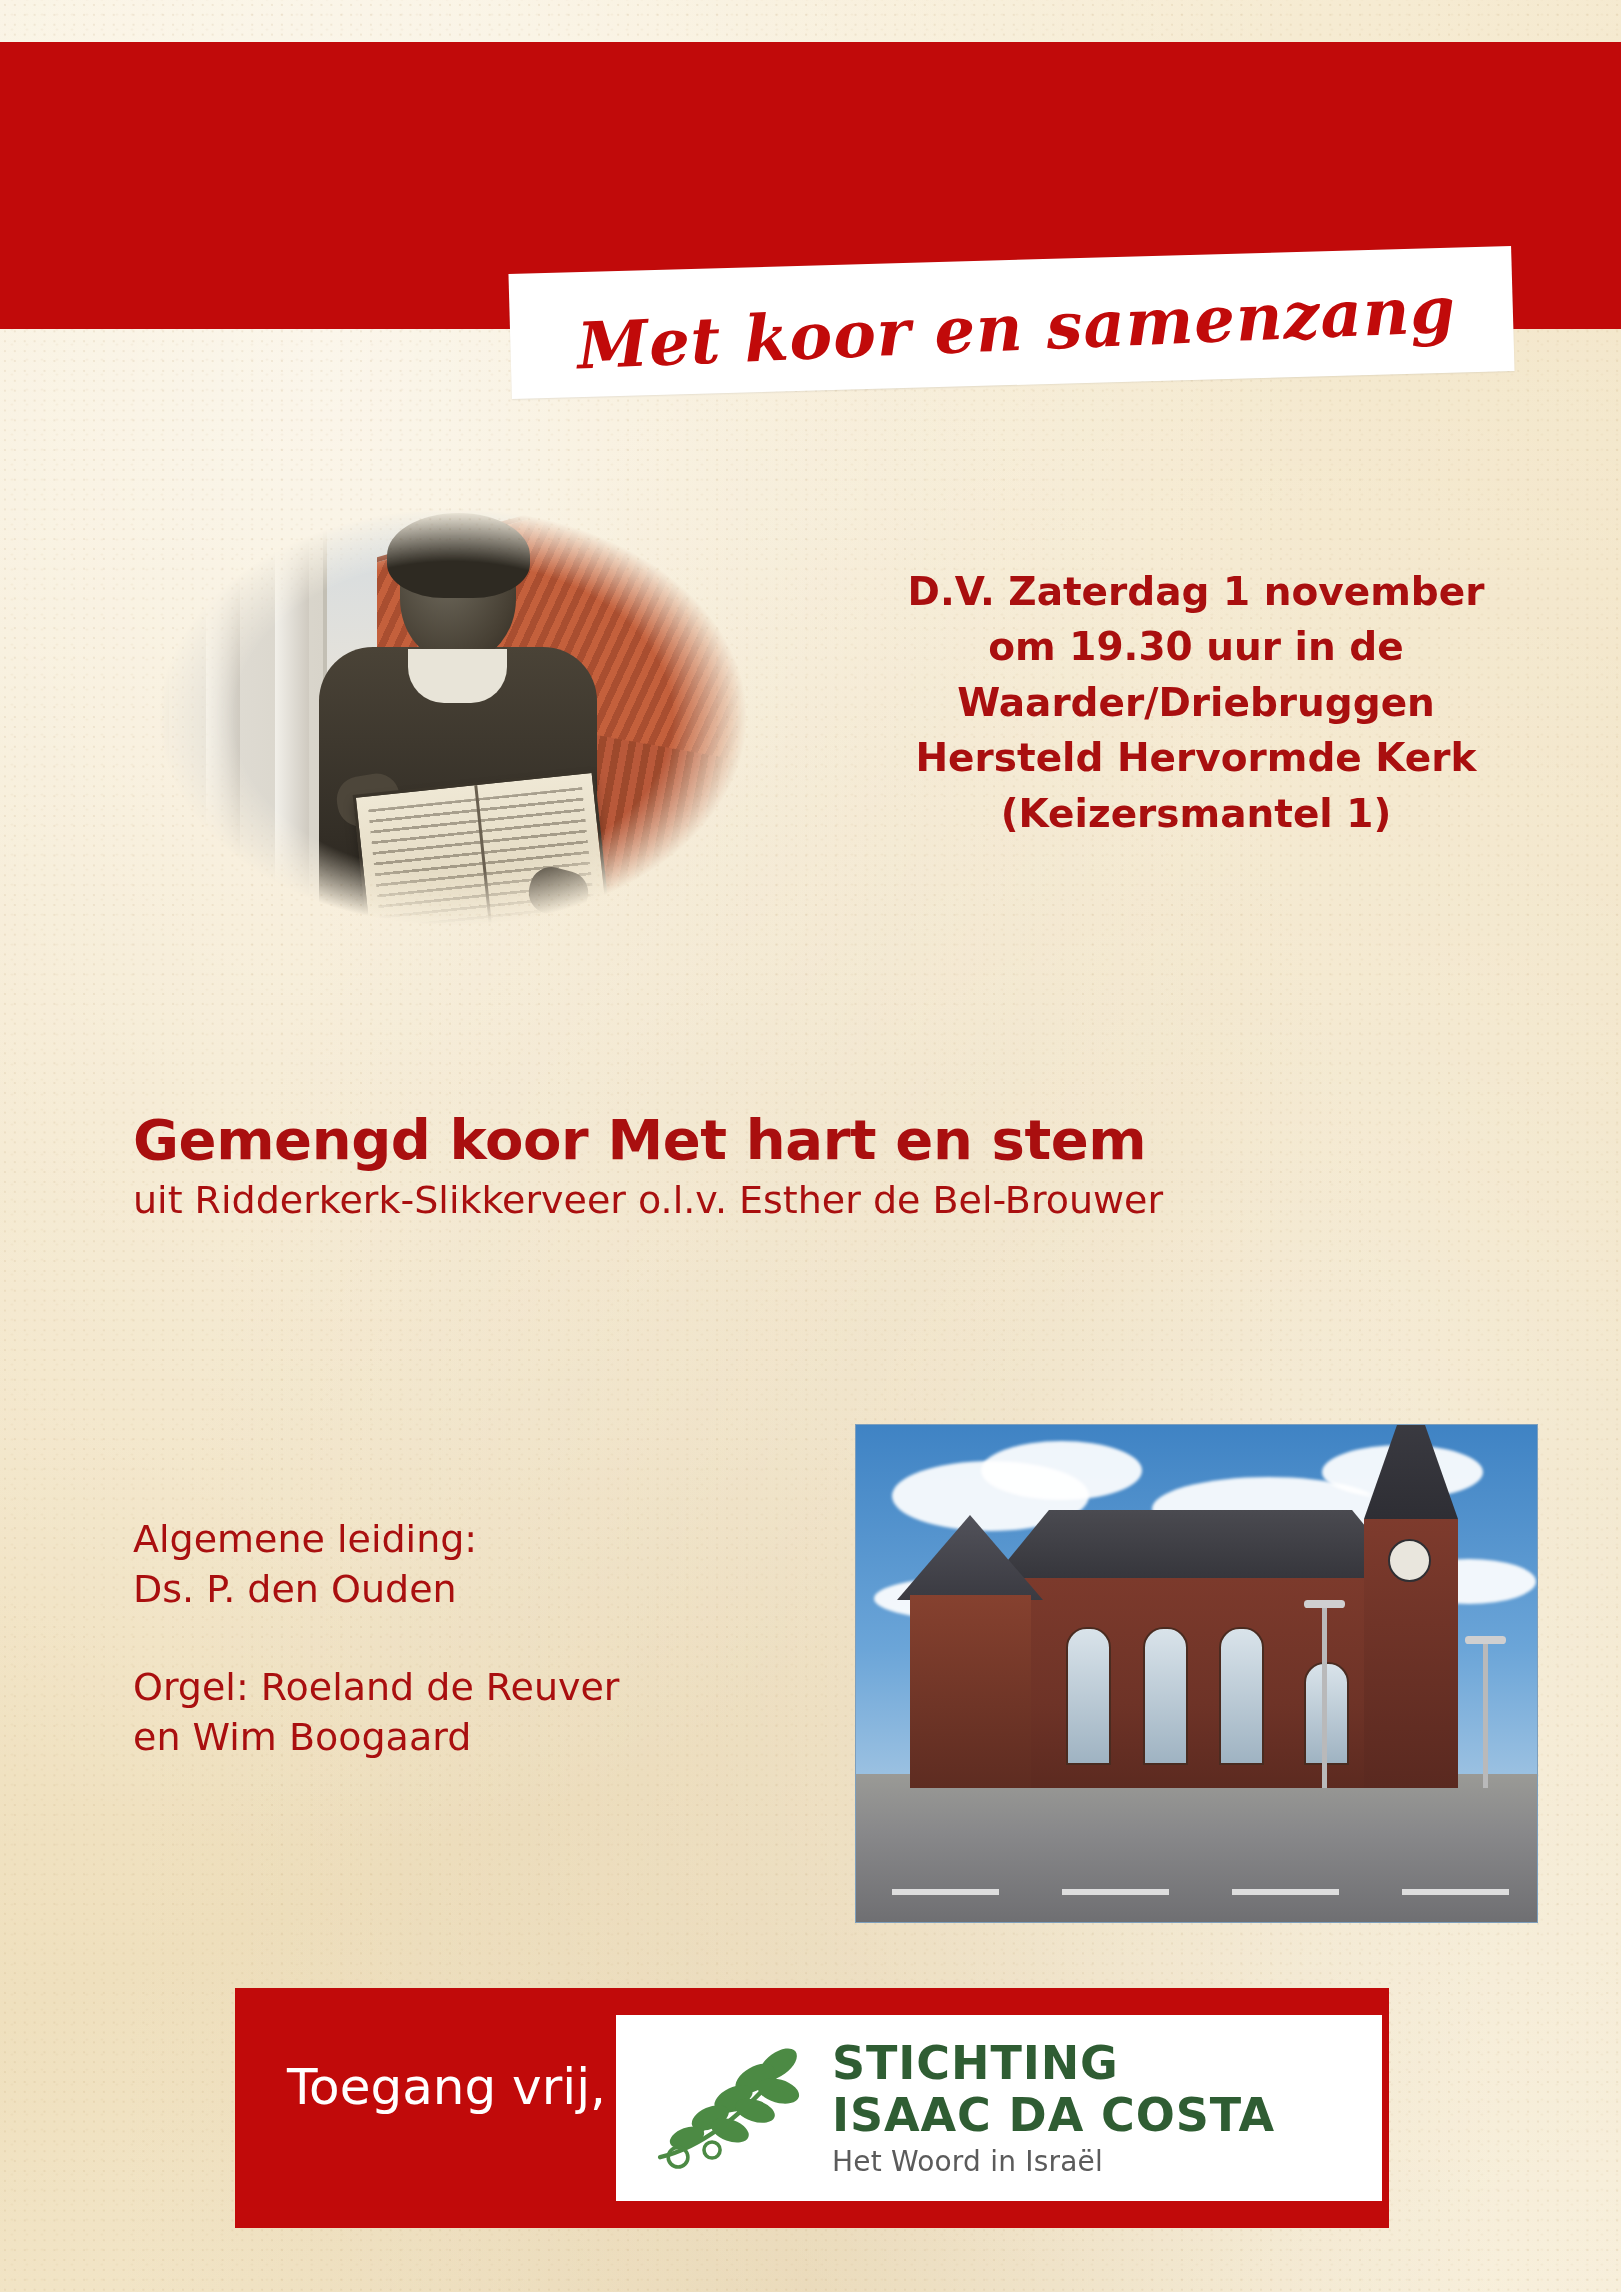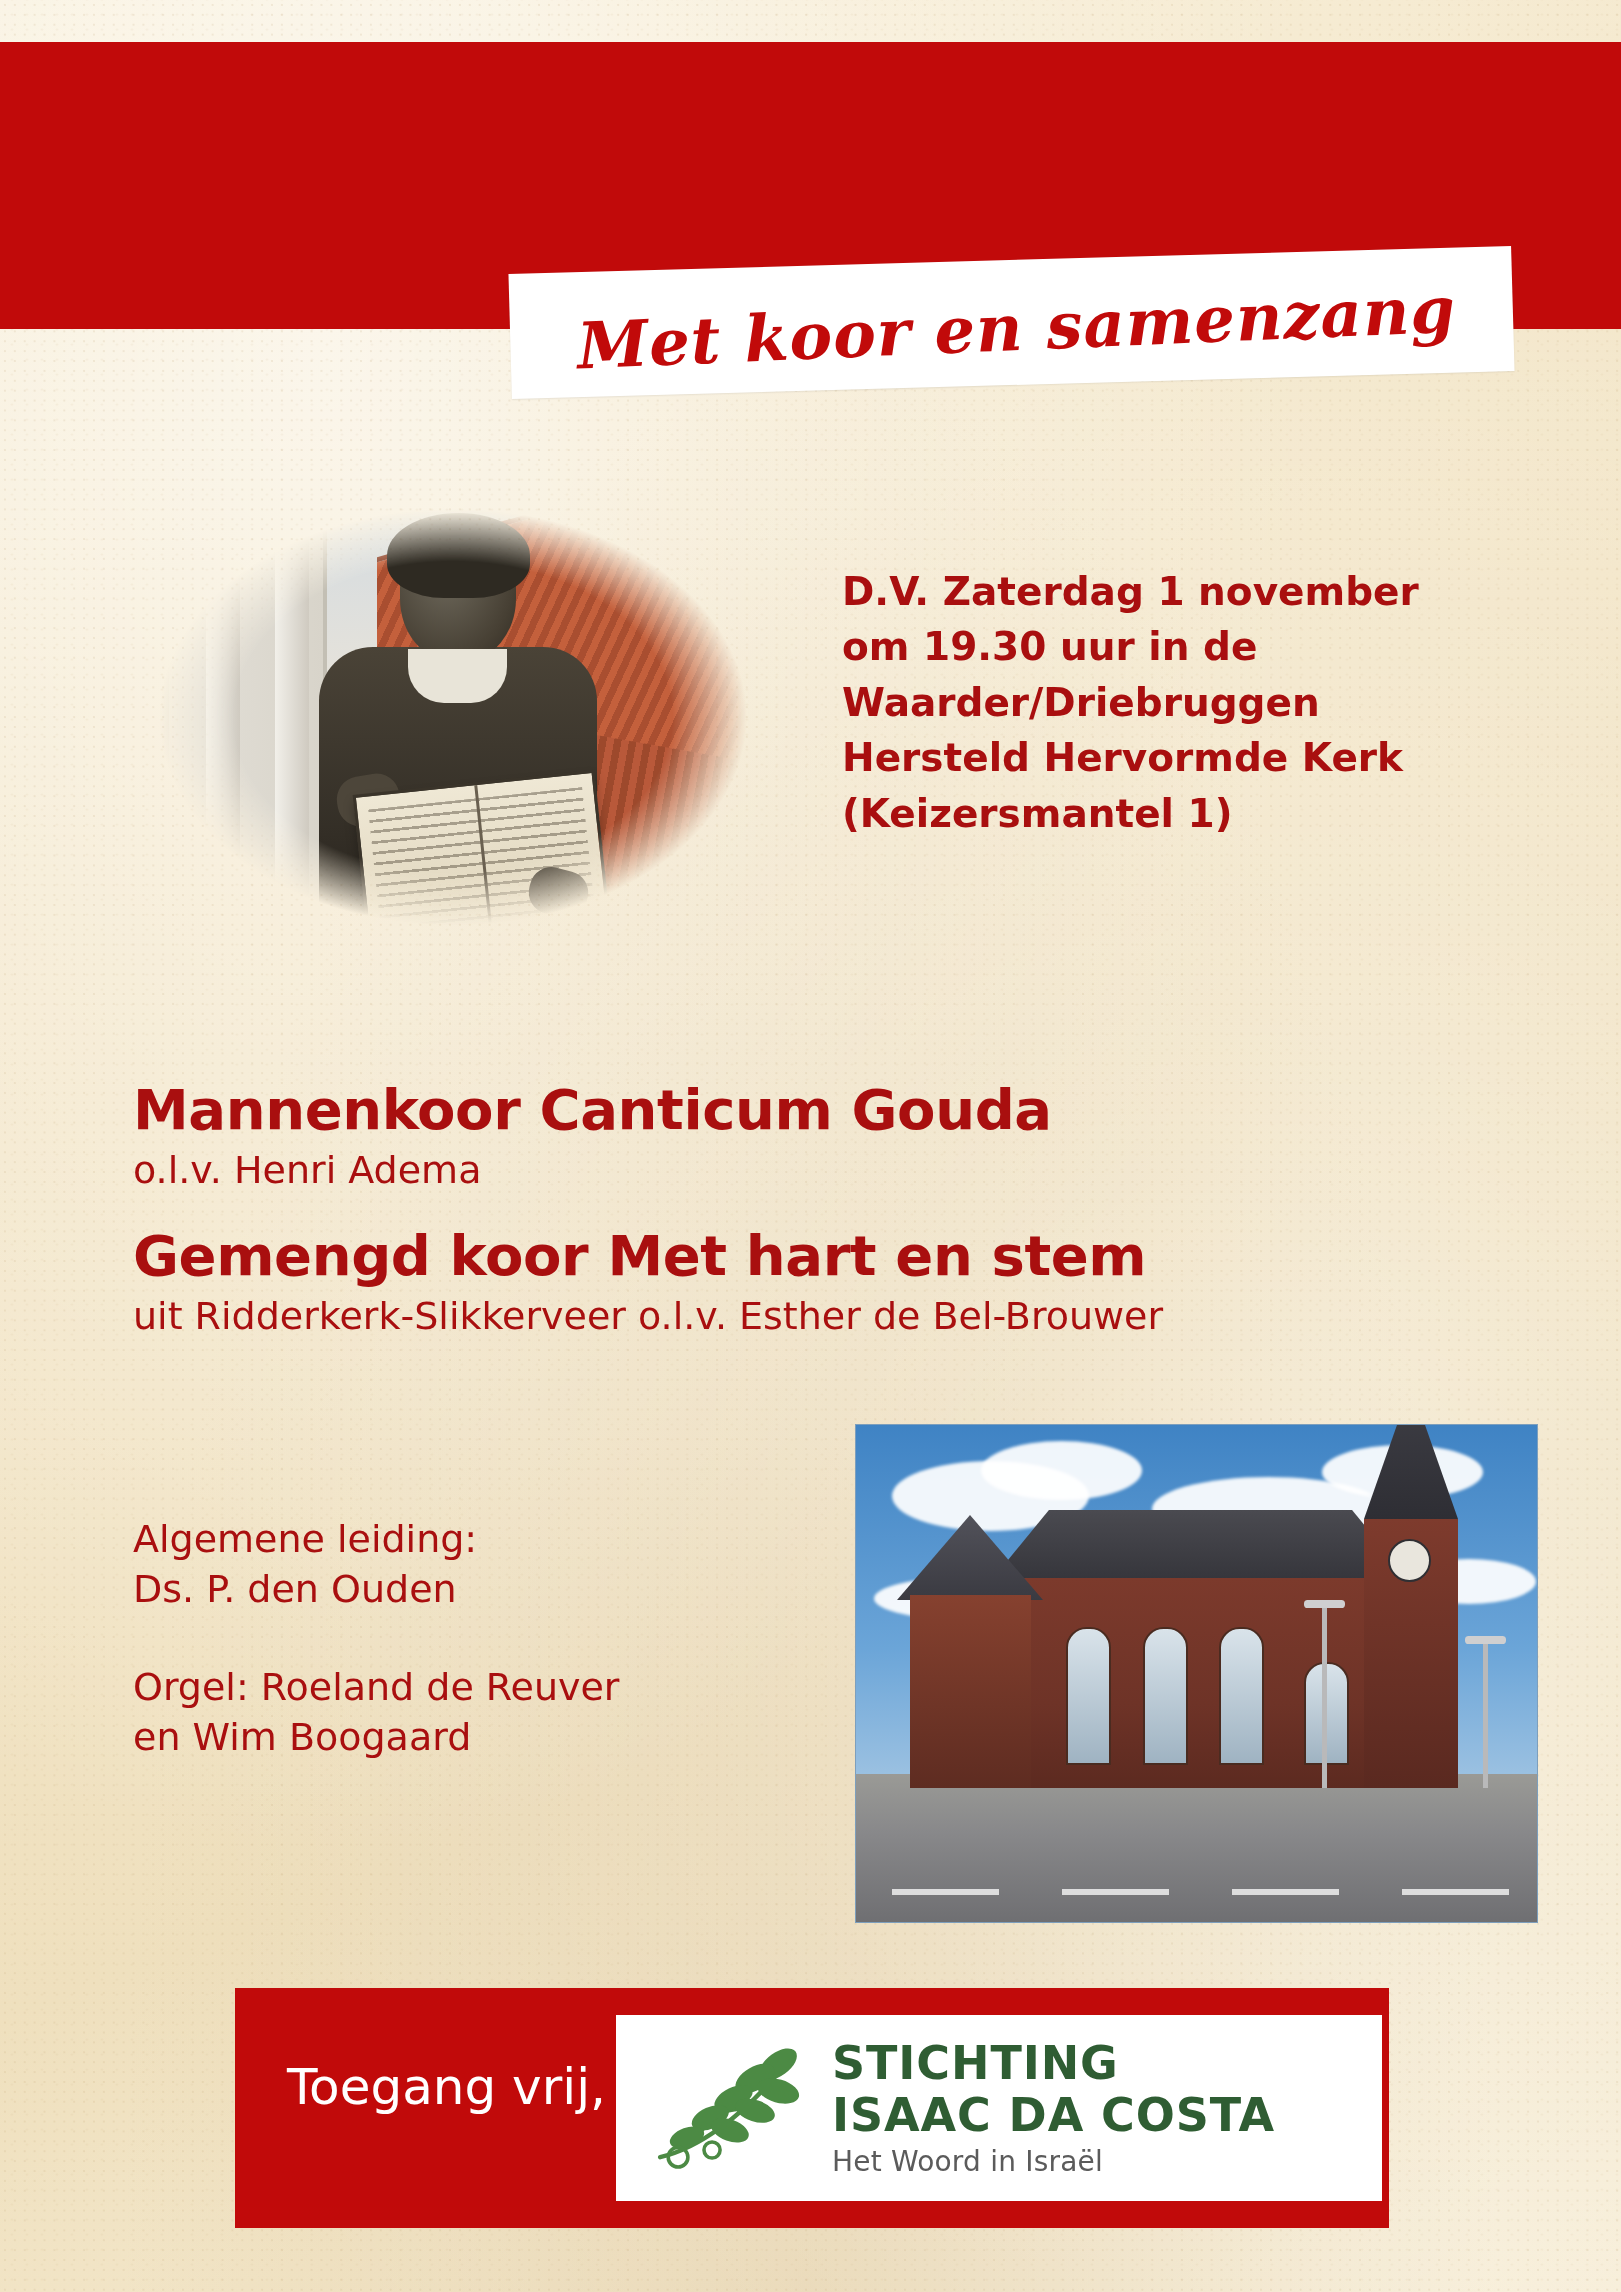--- a/index.html
+++ b/index.html
@@ -242,20 +242,21 @@
     border-radius: 21.5px;
     transform: rotate(14deg);
   }
 
   
   .event-info {
     position: absolute;
     left: 842px;
     top: 564px;
     width: 708px;
+    text-align: center;
     color: #a90f0f;
     font-size: 39px;
     font-weight: bold;
     line-height: 1.42;
   }
 
   
   .choirs {
     position: absolute;
     left: 133px;
@@ -509,24 +510,20 @@
 
   <div class="event-info">
     <div>D.V. Zaterdag 1 november</div>
     <div>om 19.30 uur in de</div>
     <div>Waarder/Driebruggen</div>
     <div>Hersteld Hervormde Kerk</div>
     <div>(Keizersmantel 1)</div>
   </div>
 
   <div class="choirs">
-    <div>
-      <div class="choir-name">Mannenkoor Canticum Gouda</div>
-      <div class="choir-sub">o.l.v. Henri Adema</div>
-    </div>
     <div class="choir-block-2">
       <div class="choir-name">Gemengd koor Met hart en stem</div>
       <div class="choir-sub">uit Ridderkerk-Slikkerveer o.l.v. Esther de Bel-Brouwer</div>
     </div>
   </div>
 
   <div class="credits">
     <div>Algemene leiding:</div>
     <div>Ds. P. den Ouden</div>
     <div class="gap"></div>

